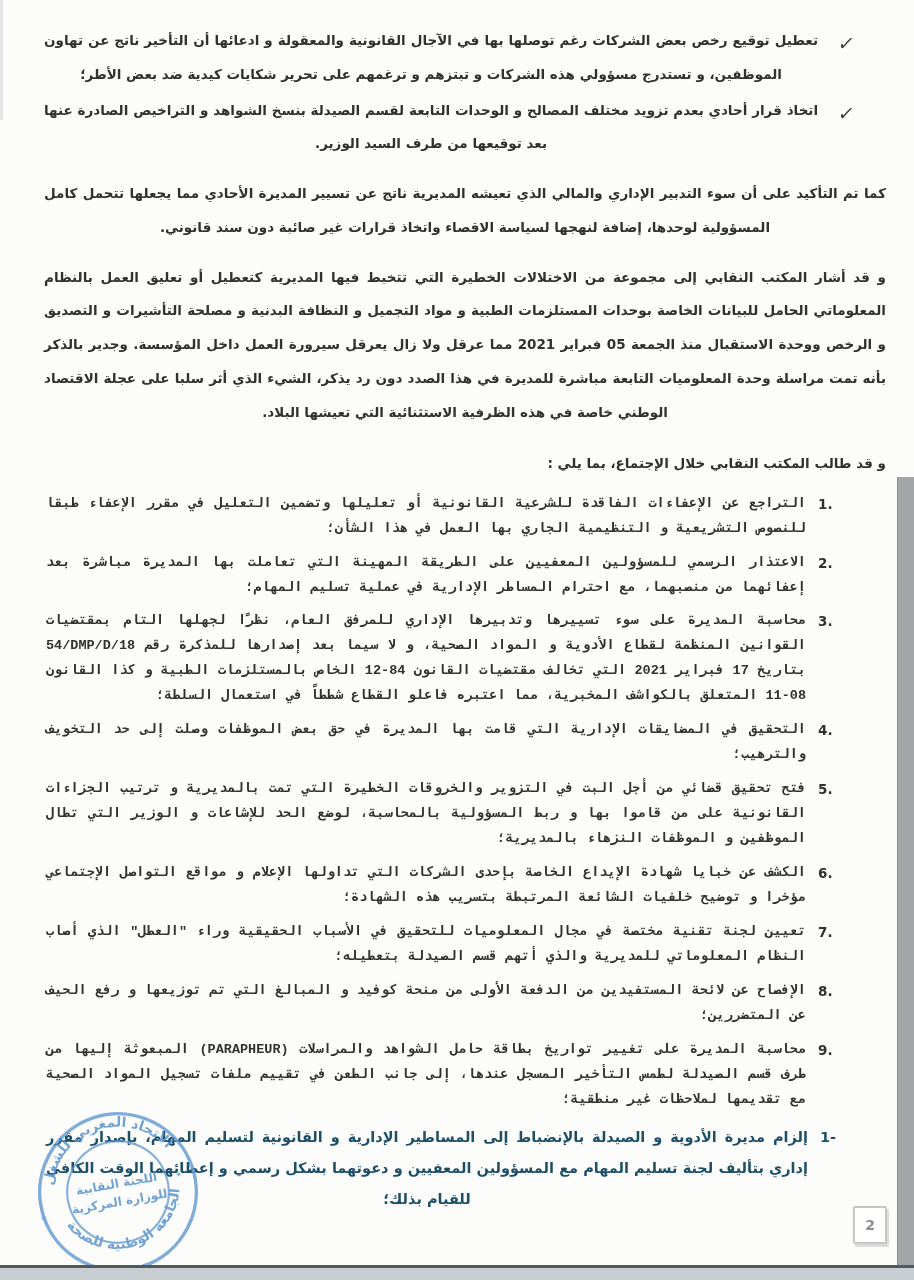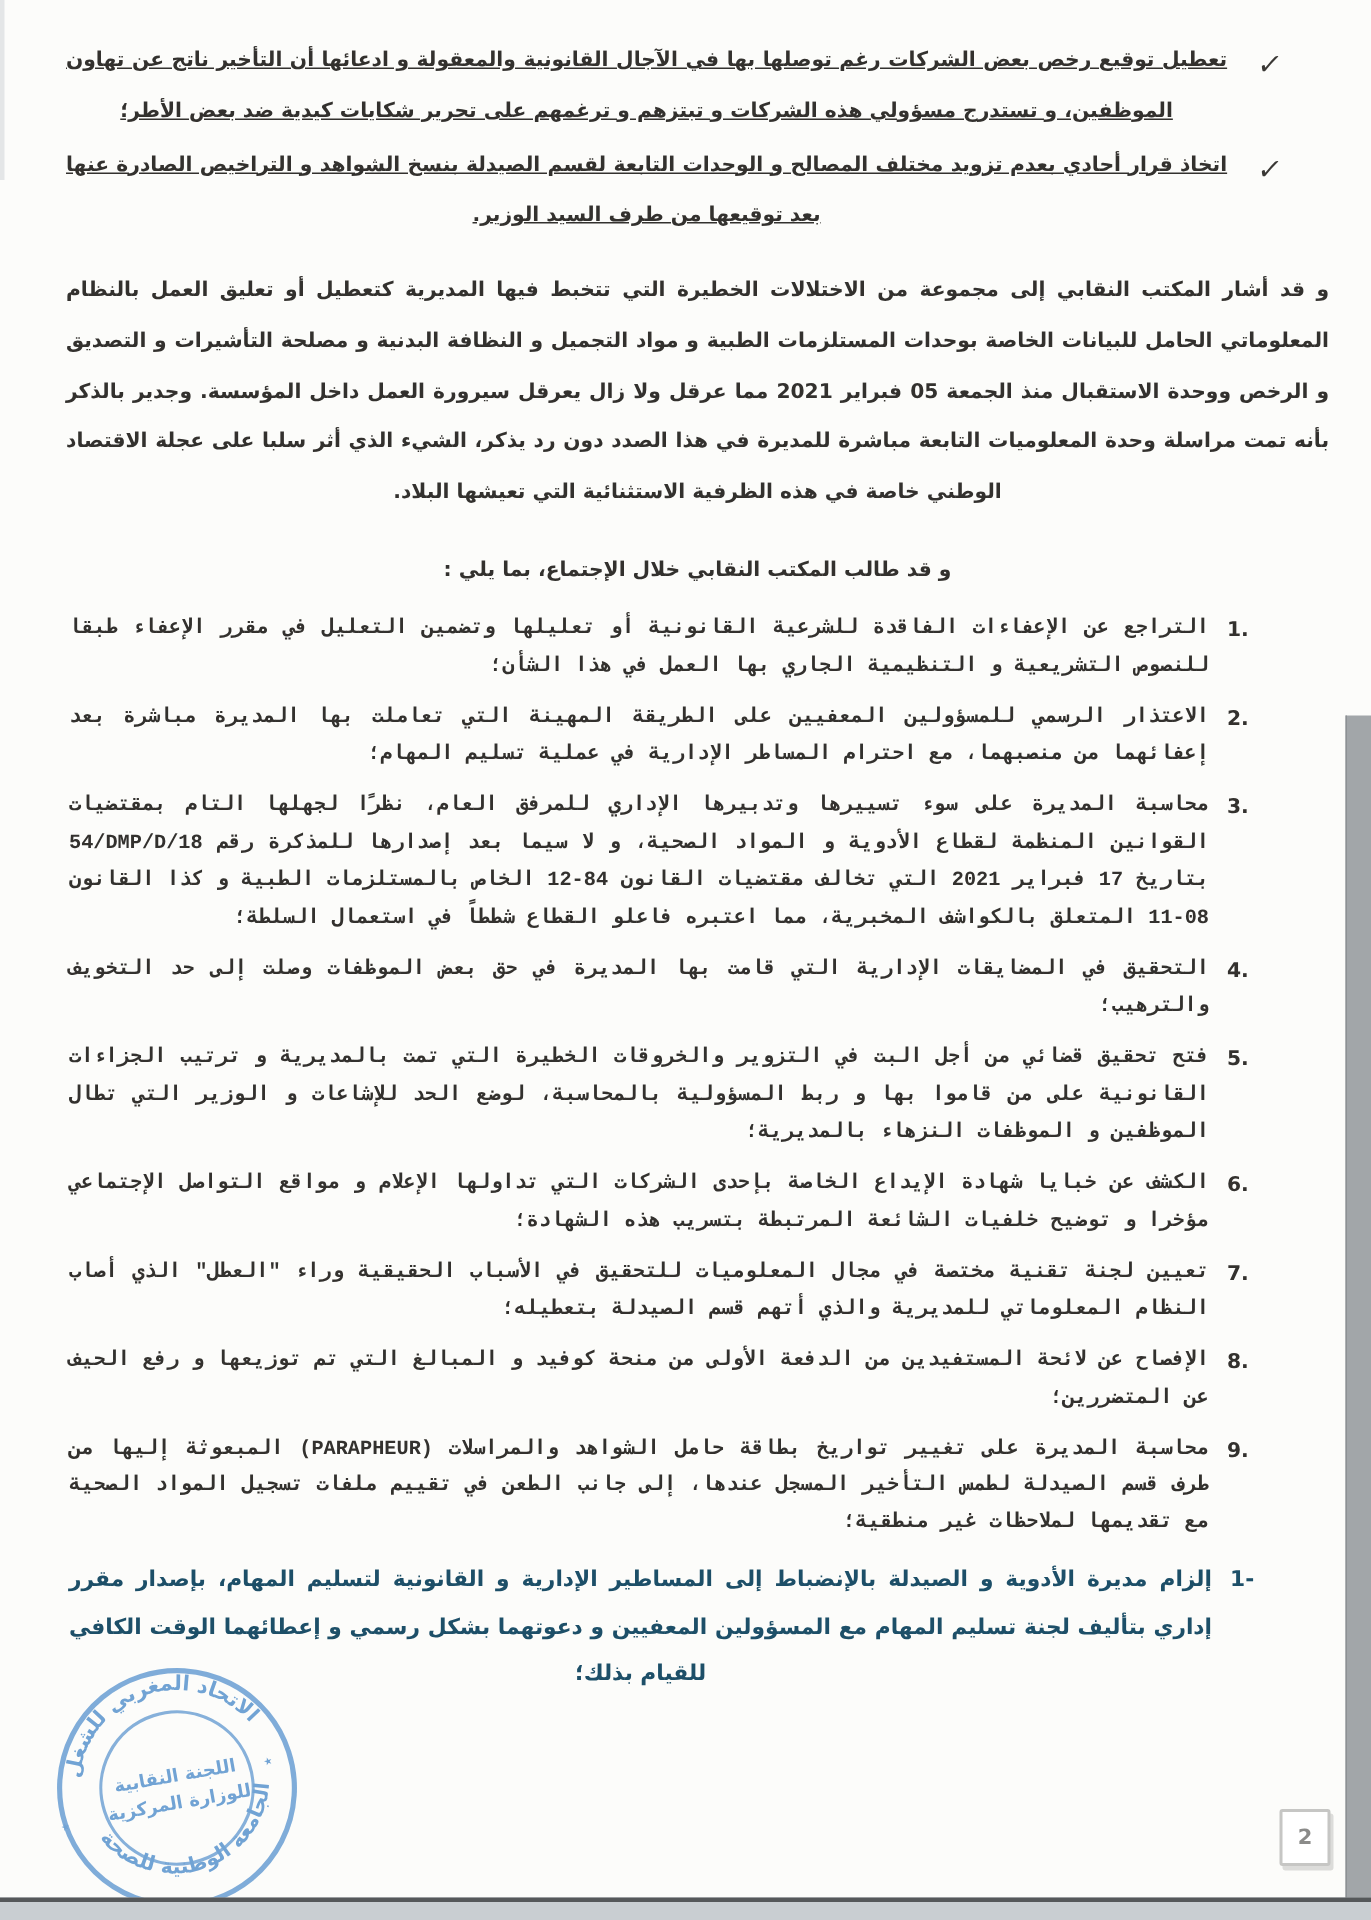--- a/index.html
+++ b/index.html
@@ -34,30 +34,29 @@
     display:flex;gap:18px;
     padding-right:34px;
     line-height:2.5;
     margin-bottom:2px;
   }
   .check{
     flex:0 0 auto;font-size:19px;line-height:2.0;
     transform:skewX(-10deg);color:#3a3835;
   }
   .check-item .ctext{
-    flex:1;text-align:justify;text-align-last:center;text-decoration:underline;
+    flex:1;text-align:justify;text-align-last:center;
   }
   .para{
     margin:16px 0 0 0;
     line-height:2.5;
     text-align:justify;text-align-last:center;
   }
   .intro-line{
     margin:20px 0 14px 0;
-    text-align:center;
     line-height:2.1;
   }
   .demands{padding-right:42px;padding-left:2px;}
   .demand-item{
     display:flex;gap:12px;
     line-height:1.85;
     margin-bottom:9px;
     text-align:justify;
   }
   .agreements{padding-right:40px;padding-left:2px;color:#1d4f68;}
@@ -95,20 +94,21 @@
 
     <div class="check-item">
       <span class="check">✓</span>
       <div class="ctext">تعطيل توقيع رخص بعض الشركات رغم توصلها بها في الآجال القانونية والمعقولة و ادعائها أن التأخير ناتج عن تهاون الموظفين، و تستدرج مسؤولي هذه الشركات و تبتزهم و ترغمهم على تحرير شكايات كيدية ضد بعض الأطر؛</div>
     </div>
     <div class="check-item">
       <span class="check">✓</span>
       <div class="ctext">اتخاذ قرار أحادي بعدم تزويد مختلف المصالح و الوحدات التابعة لقسم الصيدلة بنسخ الشواهد و التراخيص الصادرة عنها بعد توقيعها من طرف السيد الوزير.</div>
     </div>
 
+    <p class="para">كما تم التأكيد على أن سوء التدبير الإداري والمالي الذي تعيشه المديرية ناتج عن تسيير المديرة الأحادي مما يجعلها تتحمل كامل المسؤولية لوحدها، إضافة لنهجها لسياسة الاقصاء واتخاذ قرارات غير صائبة دون سند قانوني.</p>
     <p class="para">و قد أشار المكتب النقابي إلى مجموعة من الاختلالات الخطيرة التي تتخبط فيها المديرية كتعطيل أو تعليق العمل بالنظام المعلوماتي الحامل للبيانات الخاصة بوحدات المستلزمات الطبية و مواد التجميل و النظافة البدنية و مصلحة التأشيرات و التصديق و الرخص ووحدة الاستقبال منذ الجمعة 05 فبراير 2021 مما عرقل ولا زال يعرقل سيرورة العمل داخل المؤسسة. وجدير بالذكر بأنه تمت مراسلة وحدة المعلوميات التابعة مباشرة للمديرة في هذا الصدد دون رد يذكر، الشيء الذي أثر سلبا على عجلة الاقتصاد الوطني خاصة في هذه الظرفية الاستثنائية التي تعيشها البلاد.</p>
 
     <div class="intro-line">و قد طالب المكتب النقابي خلال الإجتماع، بما يلي :</div>
 
     <div class="demands">
       <div class="demand-item">
         <span class="marker">1.</span>
         <div class="itext">التراجع عن الإعفاءات الفاقدة للشرعية القانونية أو تعليلها وتضمين التعليل في مقرر الإعفاء طبقا للنصوص التشريعية و التنظيمية الجاري بها العمل في هذا الشأن؛</div>
       </div>
       <div class="demand-item">

